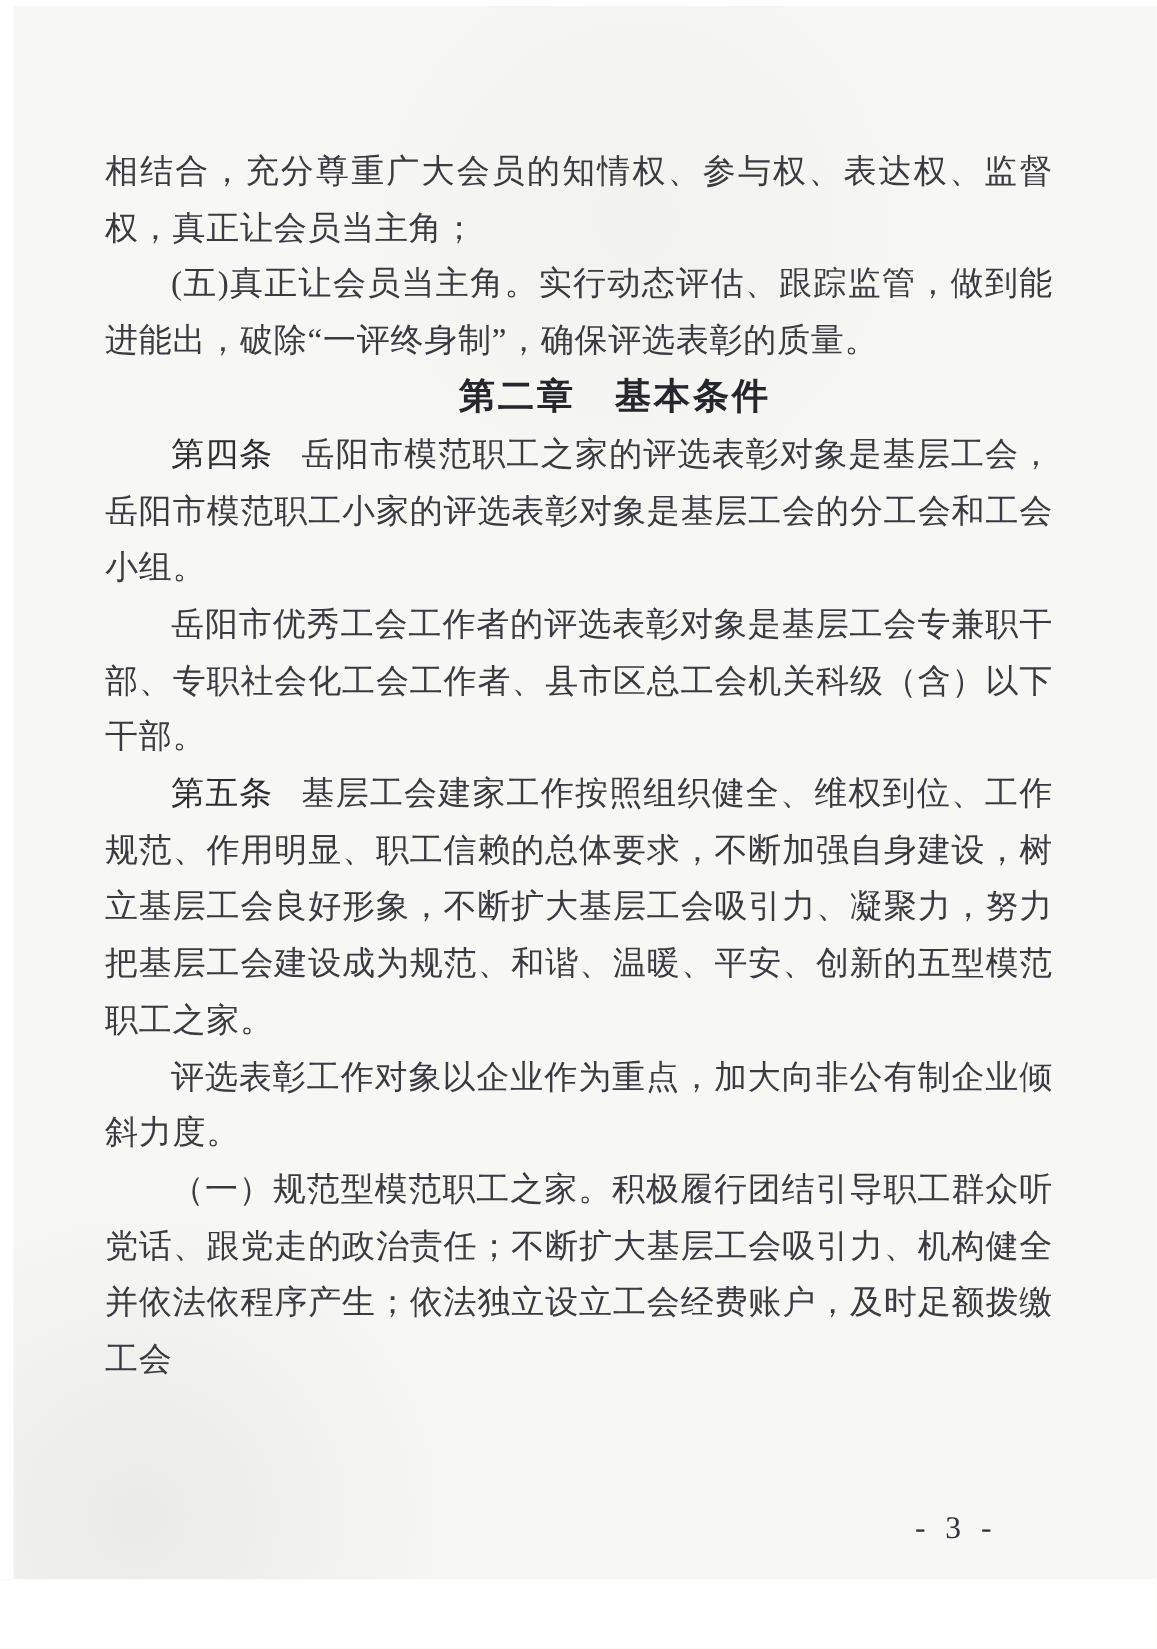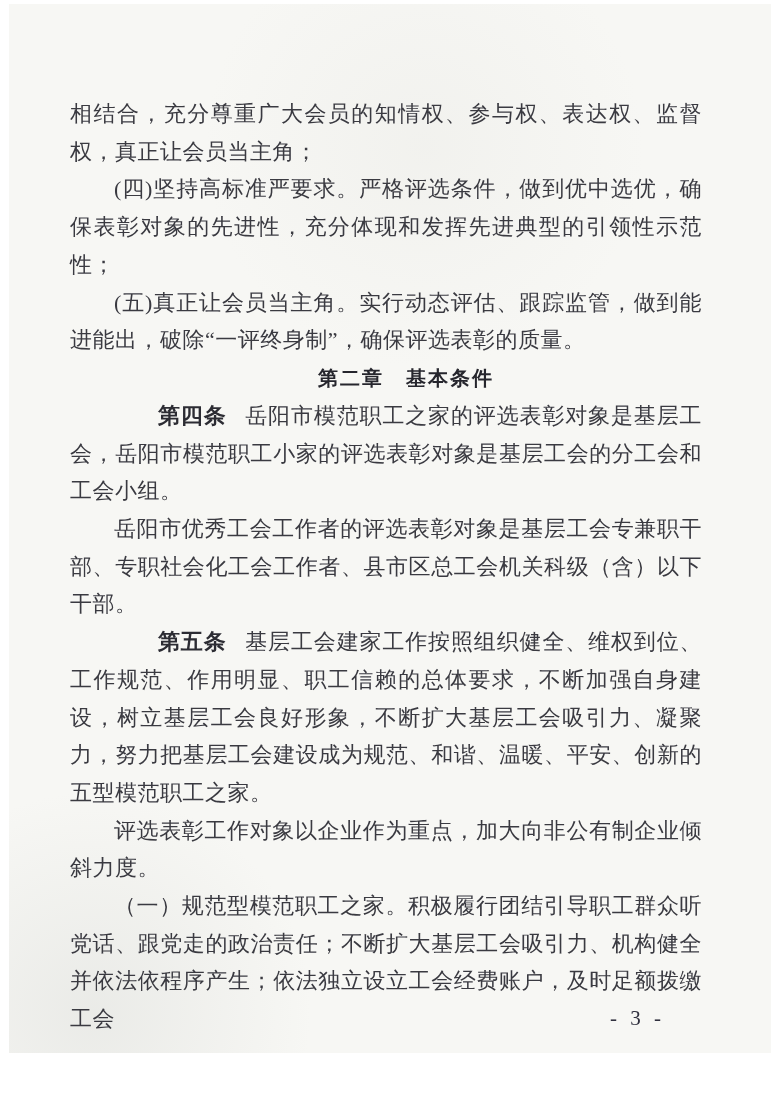--- a/index.html
+++ b/index.html
@@ -43,32 +43,31 @@
     text-indent: 2em;
   }
   .content p.no-indent {
     text-indent: 0;
   }
   .chapter-heading {
     text-align: center;
     text-indent: 0;
     font-family: "Liberation Sans", "DejaVu Sans", sans-serif;
     font-weight: 700;
-    font-size: 20px;
+    font-size: 24px;
     color: #26262d;
     letter-spacing: 2px;
     margin: 36px 0 10px 0;
     line-height: 38px;
   }
   .article-label {
     font-family: "Liberation Sans", "DejaVu Sans", sans-serif;
-    font-weight: 700;
+    font-weight: 400;
     color: #2c2c33;
     margin-right: 0.85em;
-    margin-left: 44px;
   }
   .page-number {
     position: absolute;
     top: 1004px;
     right: 106px;
     font-size: 21px;
     line-height: 28px;
     letter-spacing: 4px;
     color: #31313f;
     font-family: "Liberation Serif", "DejaVu Serif", serif;
@@ -77,21 +76,20 @@
 </head>
 <body>
 
 <div class="scan-page">
   <div class="edge-left"></div>
   <div class="edge-top"></div>
 
   <div class="content">
     <p class="no-indent">相结合，充分尊重广大会员的知情权、参与权、表达权、监督权，真正让会员当主角；</p>
 
-    <p>(四)坚持高标准严要求。严格评选条件，做到优中选优，确保表彰对象的先进性，充分体现和发挥先进典型的引领性示范性；</p>
 
     <p>(五)真正让会员当主角。实行动态评估、跟踪监管，做到能进能出，破除“一评终身制”，确保评选表彰的质量。</p>
 
     <p class="chapter-heading">第二章　基本条件</p>
 
     <p><span class="article-label">第四条</span><span>岳阳市模范职工之家的评选表彰对象是基层工会，岳阳市模范职工小家的评选表彰对象是基层工会的分工会和工会小组。</span></p>
 
     <p>岳阳市优秀工会工作者的评选表彰对象是基层工会专兼职干部、专职社会化工会工作者、县市区总工会机关科级（含）以下干部。</p>
 
     <p><span class="article-label">第五条</span><span>基层工会建家工作按照组织健全、维权到位、工作规范、作用明显、职工信赖的总体要求，不断加强自身建设，树立基层工会良好形象，不断扩大基层工会吸引力、凝聚力，努力把基层工会建设成为规范、和谐、温暖、平安、创新的五型模范职工之家。</span></p>

